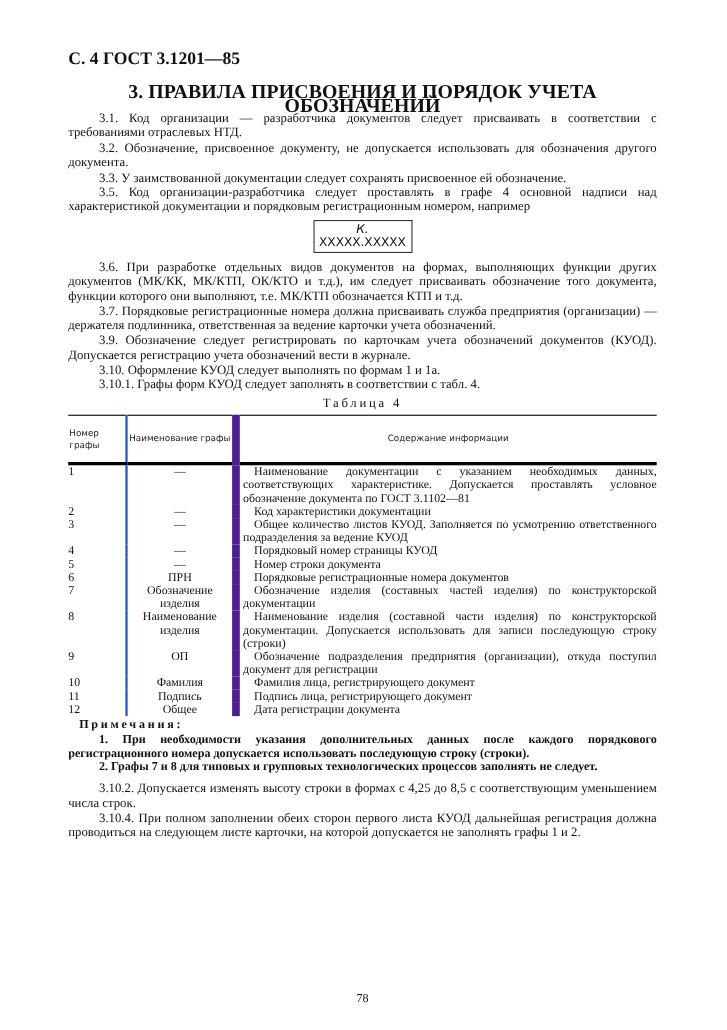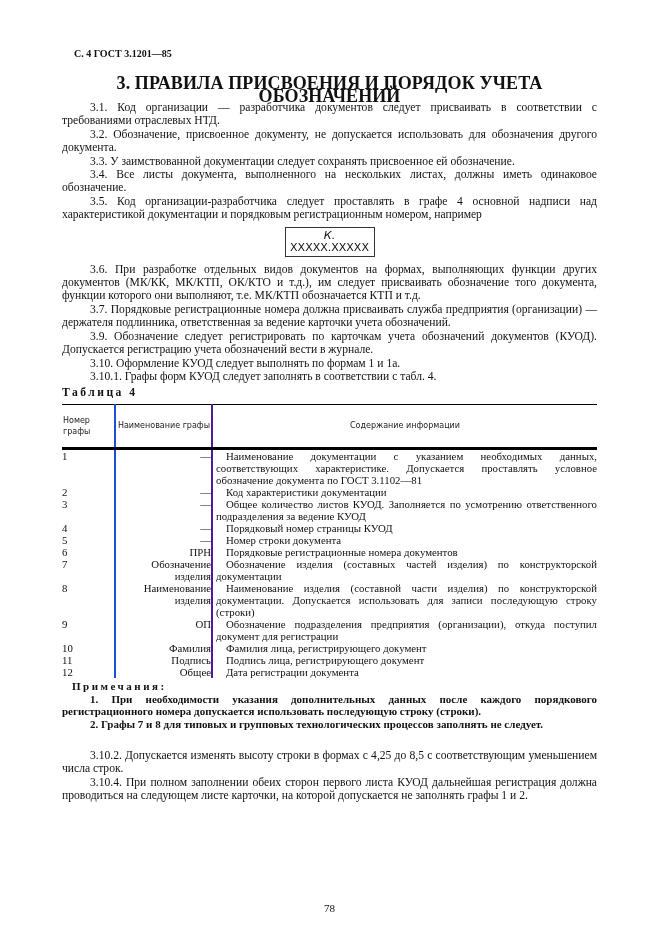--- a/index.html
+++ b/index.html
@@ -2,59 +2,58 @@
 <html><head>
 <meta charset="utf-8">
 <style>
   html, body { margin: 0; padding: 0; background: #fff; }
   body {
     width: 661px; height: 936px; position: relative; overflow: hidden;
     font-family: "Liberation Serif", "DejaVu Serif", serif;
     color: #111; font-size: 11.6px; line-height: 13.4px;
   }
   .page { position: absolute; left: 62px; top: 0; width: 535px; }
-  .header { position: absolute; top: 47px; left: 12px; font-weight: bold; font-size: 10px; }
+  .header { position: absolute; top: 47px; left: 0; font-weight: bold; font-size: 16px; }
   .title { position: absolute; top: 77px; left: 0; width: 535px; text-align: center; font-weight: bold; font-size: 18px; letter-spacing: 0.1px; }
   .body-text { position: absolute; top: 101px; left: 0; width: 535px; }
   p { margin: 0; text-align: justify; text-align-last: left; }
   p.ind { text-indent: 28px; }
   .example-box {
     margin: 5px auto 6px auto; width: 90px; height: 30px;
     border-left: 1px solid #333; border-right: 1px solid #333;
     border-top: 1px solid #333; border-bottom: 1px solid #333;
     font-family: "DejaVu Sans", "Liberation Sans", sans-serif; font-size: 11px;
     text-align: center; line-height: 12px; padding-top: 2px; box-sizing: border-box;
   }
   .example-box .k { font-style: italic; display: block; }
-  .table-caption { text-align: left; letter-spacing: 2.5px; margin-top: 3px; font-weight: bold; }
+  .table-caption { text-align: center; letter-spacing: 2.5px; margin-top: 3px; }
   table.t4 { width: 535px; border-collapse: collapse; margin-top: 4px; font-size: 10.8px; line-height: 12px; }
   table.t4 th { font-weight: normal; font-family: "DejaVu Sans", sans-serif; font-size: 8px; line-height: 11px; color: #222; height: 40px; vertical-align: middle; border-top: 1.5px solid #000; border-bottom: 3px solid #000; }
   table.t4 td { vertical-align: top; padding: 0; }
   .c1 { width: 50px; text-align: left; border-right: 2px solid #1d4ed8; }
-  .c2 { width: 93px; text-align: right; border-right: 2px solid #4c1d95; }
+  .c2 { width: 93px; text-align: center; border-right: 7px solid #4c1d95; }
   .c3 { padding-left: 3px !important; text-align: justify; text-align-last: left; }
   .c3 .first { text-indent: 10px; display: block; }
   .notes { margin-top: 2px; font-size: 11px; line-height: 12.8px; font-weight: bold; }
   .notes .head { letter-spacing: 2.5px; text-indent: 10px; }
   .notes p.ind { text-indent: 28px; }
-  .after { margin-top: 18px; }
+  .after { margin-top: 6px; }
   .page-num { position: absolute; top: 902px; left: 0; width: 535px; text-align: center; font-size: 11px; }
 </style>
 </head>
 <body>
 
 <div class="page">
   <div class="header">С. 4 ГОСТ 3.1201—85</div>
   <div class="title">3. ПРАВИЛА ПРИСВОЕНИЯ И ПОРЯДОК УЧЕТА ОБОЗНАЧЕНИЙ</div>
 
   <div class="body-text">
     <p class="ind">3.1. Код организации — разработчика документов следует присваивать в соответствии с требованиями отраслевых НТД.</p>
     <p class="ind">3.2. Обозначение, присвоенное документу, не допускается использовать для обозначения другого документа.</p>
     <p class="ind">3.3. У заимствованной документации следует сохранять присвоенное ей обозначение.</p>
-    <p class="ind">3.4. Все листы документа, выполненного на нескольких листах, должны иметь одинаковое обозначение.</p>
     <p class="ind">3.5. Код организации-разработчика следует проставлять в графе 4 основной надписи над характеристикой документации и порядковым регистрационным номером, например</p>
 
     <div class="example-box">
       <span class="k">К.</span>
       <span>XXXXX.XXXXX</span>
     </div>
 
     <p class="ind">3.6. При разработке отдельных видов документов на формах, выполняющих функции других документов (МК/КК, МК/КТП, ОК/КТО и т.д.), им следует присваивать обозначение того документа, функции которого они выполняют, т.е. МК/КТП обозначается КТП и т.д.</p>
     <p class="ind">3.7. Порядковые регистрационные номера должна присваивать служба предприятия (организации) — держателя подлинника, ответственная за ведение карточки учета обозначений.</p>
     <p class="ind">3.9. Обозначение следует регистрировать по карточкам учета обозначений документов (КУОД). Допускается регистрацию учета обозначений вести в журнале.</p>

